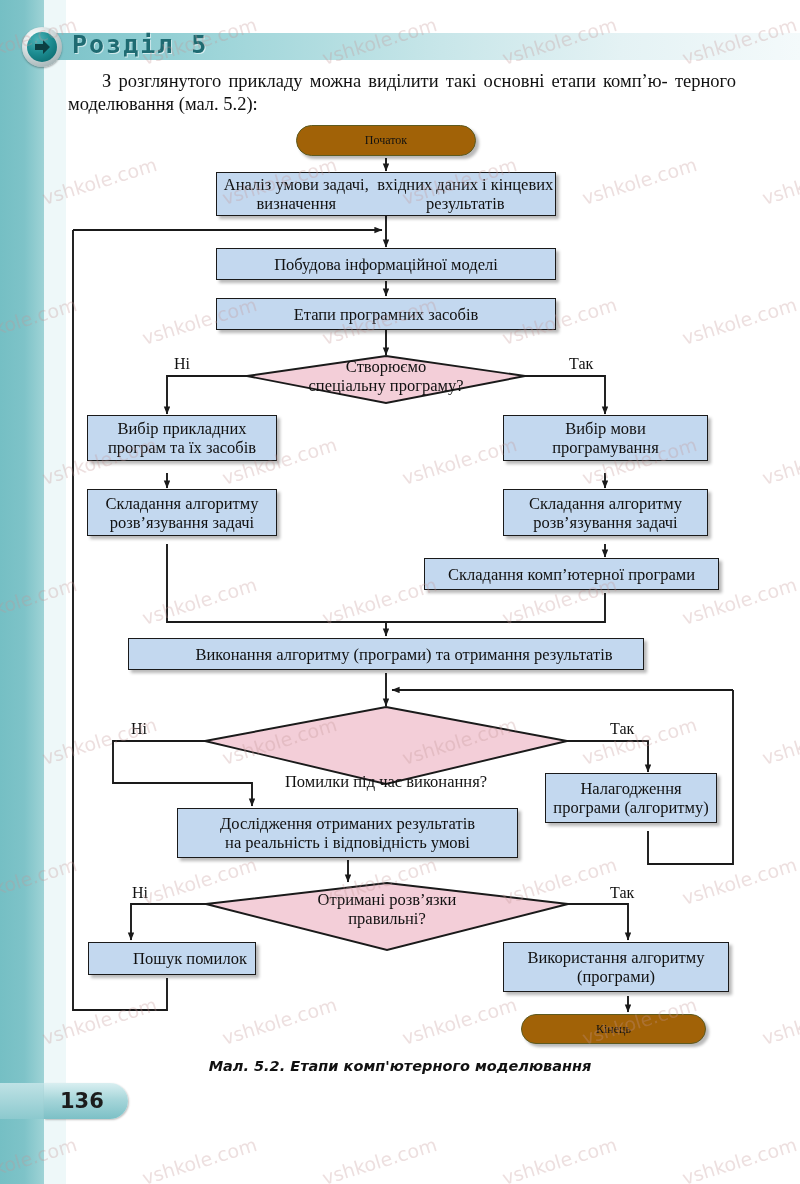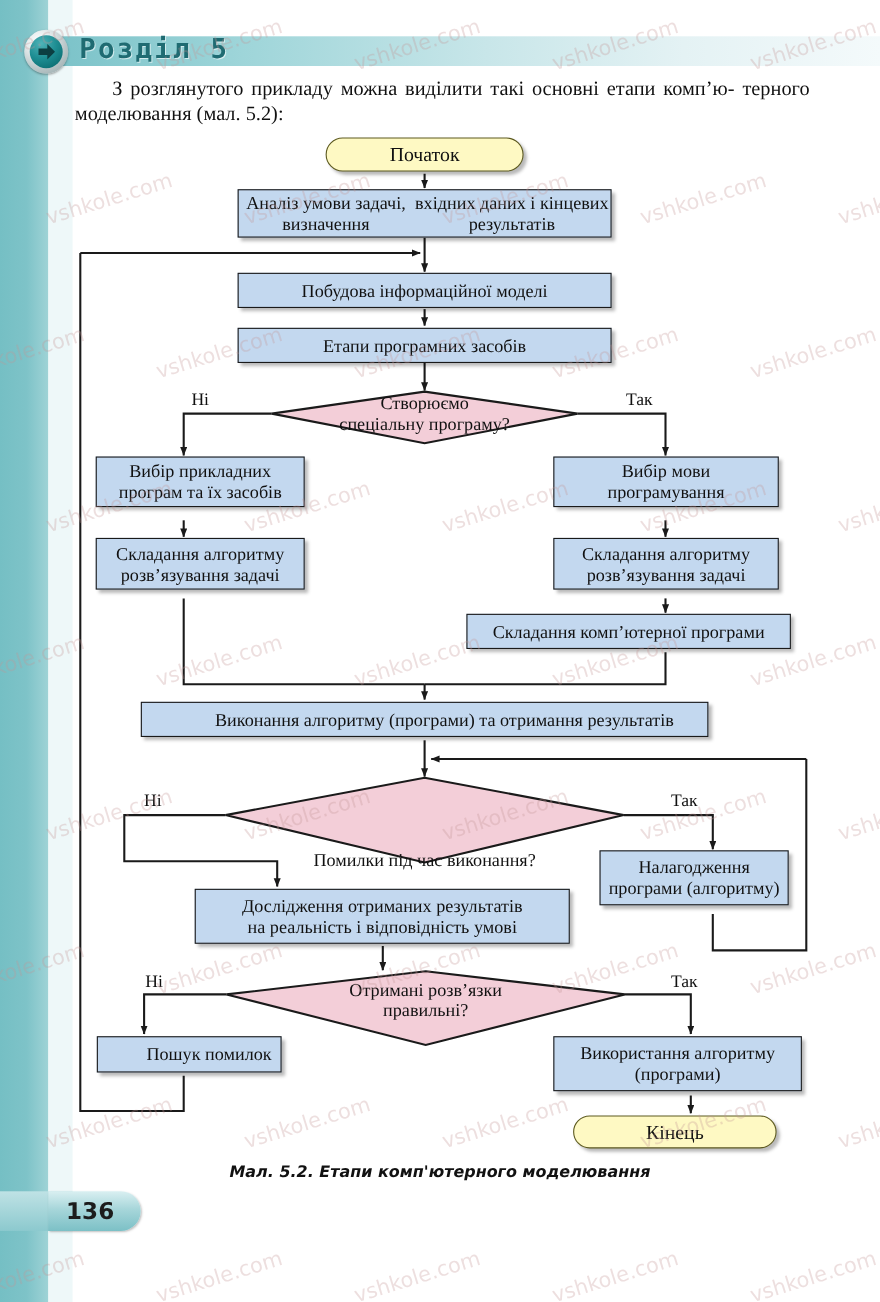--- a/index.html
+++ b/index.html
@@ -29,22 +29,22 @@
   #intro{position:absolute;left:68px;top:70px;width:668px;
     font-size:18.5px;line-height:23px;color:#111;text-align:justify;}
   #intro .ind{display:inline-block;width:34px;}
   
   #figure{position:absolute;left:0;top:112px;width:800px;height:940px;}
   svg#flow{position:absolute;left:0;top:0;}
   .node{position:absolute;box-sizing:border-box;display:flex;align-items:center;
     justify-content:center;text-align:center;color:#111;}
   .proc{background:#c3d8ef;border:1.6px solid #1a1a1a;
     box-shadow:3px 3px 3px rgba(0,0,0,.28);font-size:16.5px;line-height:19px;}
-  .term{background:#fef9c3;border:1.6px solid #5d5a20;border-radius:16px;
-    box-shadow:3px 3px 3px rgba(0,0,0,.28);font-size:18px;}
+  .term{background:#a16207;border:1.6px solid #5d5a20;border-radius:16px;
+    box-shadow:3px 3px 3px rgba(0,0,0,.28);font-size:12px;}
   .dlabel{position:absolute;font-size:16px;color:#111;}
   .dtext{position:absolute;text-align:center;font-size:16.5px;line-height:19px;color:#111;}
   
   #caption{position:absolute;left:0;top:1058px;width:800px;text-align:center;
     font-family:"DejaVu Sans", sans-serif;font-style:italic;font-weight:bold;
     font-size:14.5px;color:#111;}
   #pagenum-bg{position:absolute;left:0;top:1083px;width:66px;height:36px;
     background:linear-gradient(to bottom,#bfe2e5,#8cc9ce);}
   #pagenum-pill{position:absolute;left:44px;top:1083px;width:84px;height:36px;
     border-radius:0 18px 18px 0;

